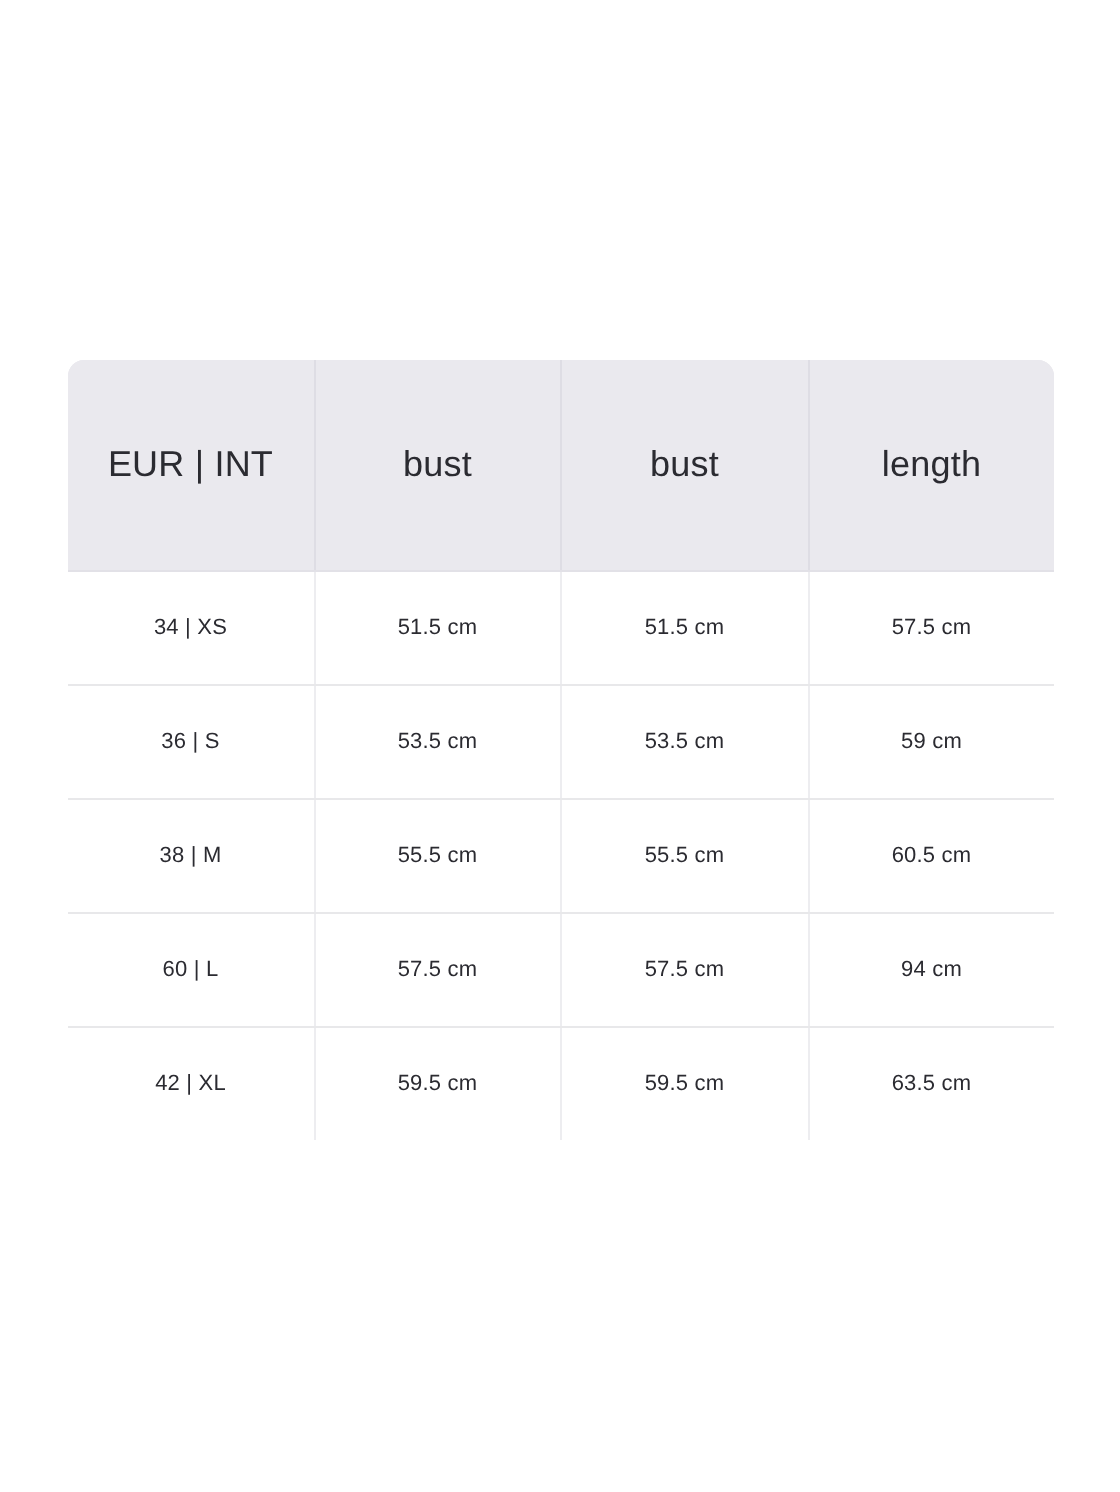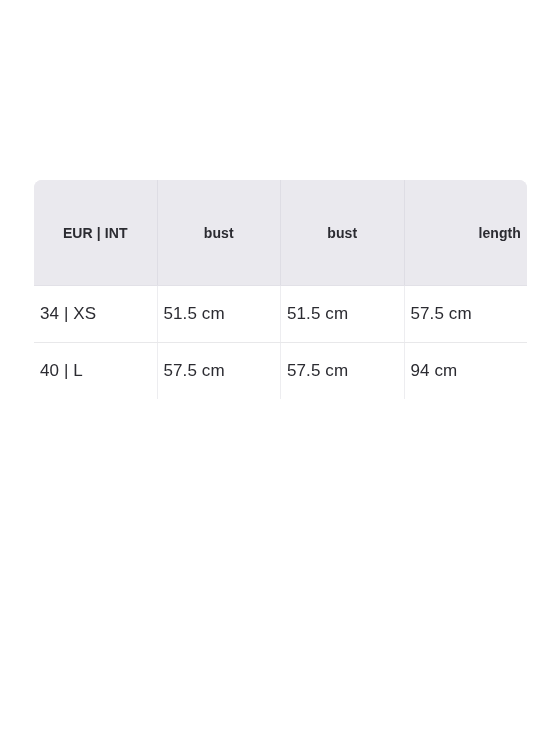--- a/index.html
+++ b/index.html
@@ -48,42 +48,42 @@
 
   
   thead tr {
     background: #eae9ee;
   }
 
   thead th {
     height: 105px;
     background: #eae9ee;
     color: #2b2b31;
-    font-size: 14px;
-    font-weight: 700;
+    font-size: 18px;
+    font-weight: 400;
     text-align: center;
     vertical-align: middle;
     padding: 0 6px;
     border-right: 1px solid #dedde4;
     border-bottom: 1px solid #e2e1e7;
     letter-spacing: 0.1px;
     white-space: nowrap;
   }
   thead th:last-child {
     border-right: none;
-    text-align: right;
   }
 
   
   tbody td {
     height: 56px;
     background: #ffffff;
     color: #2b2b31;
-    font-size: 17px;
+    font-size: 11px;
     font-weight: 400;
+    text-align: center;
     vertical-align: middle;
     padding: 0 6px;
     border-right: 1px solid #ededf0;
     border-bottom: 1px solid #e8e8ea;
     letter-spacing: 0.1px;
     white-space: nowrap;
   }
   tbody td:last-child {
     border-right: none;
   }
@@ -115,22 +115,40 @@
       </thead>
 
       <tbody>
         <tr>
           <td>34 | XS</td>
           <td>51.5 cm</td>
           <td>51.5 cm</td>
           <td>57.5 cm</td>
         </tr>
         <tr>
-          <td>40 | L</td>
+          <td>36 | S</td>
+          <td>53.5 cm</td>
+          <td>53.5 cm</td>
+          <td>59 cm</td>
+        </tr>
+        <tr>
+          <td>38 | M</td>
+          <td>55.5 cm</td>
+          <td>55.5 cm</td>
+          <td>60.5 cm</td>
+        </tr>
+        <tr>
+          <td>60 | L</td>
           <td>57.5 cm</td>
           <td>57.5 cm</td>
           <td>94 cm</td>
+        </tr>
+        <tr>
+          <td>42 | XL</td>
+          <td>59.5 cm</td>
+          <td>59.5 cm</td>
+          <td>63.5 cm</td>
         </tr>
       </tbody>
     </table>
   </div>
 
 </div>
 
 </body></html>

